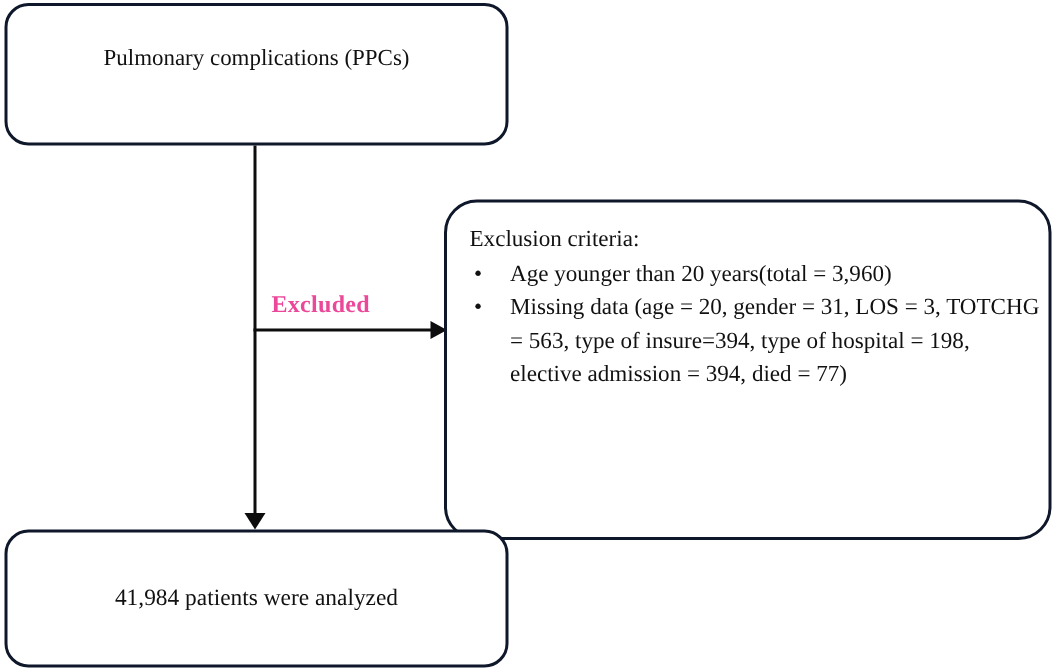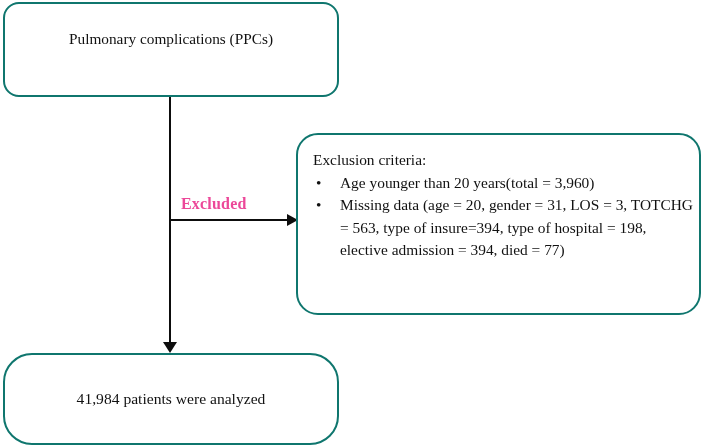--- a/index.html
+++ b/index.html
@@ -12,45 +12,45 @@
     width: 709px;
     height: 448px;
     background: #ffffff;
     font-family: "Liberation Serif", "DejaVu Serif", serif;
     overflow: hidden;
   }
   .node-box {
     position: absolute;
     box-sizing: border-box;
     background: #ffffff;
-    border: 2px solid #0f766e;
+    border: 2px solid #0f172a;
     border-radius: 14px;
     display: flex;
     align-items: center;
     justify-content: center;
   }
   #box-top {
     left: 3px;
     top: 2px;
     width: 336px;
     height: 95px;
     border-radius: 16px;
   }
   #box-bottom {
     left: 3px;
     top: 353px;
     width: 336px;
     height: 92px;
-    border-radius: 29px;
+    border-radius: 16px;
   }
   #box-exclusion {
     left: 296px;
     top: 133px;
     width: 405px;
-    height: 182px;
+    height: 227px;
     border-radius: 22px;
     align-items: flex-start;
     justify-content: flex-start;
   }
   .box-text-centered {
     text-align: center;
     font-size: 15.3px;
     line-height: 1.42;
     color: #111111;
     padding: 0 14px;

